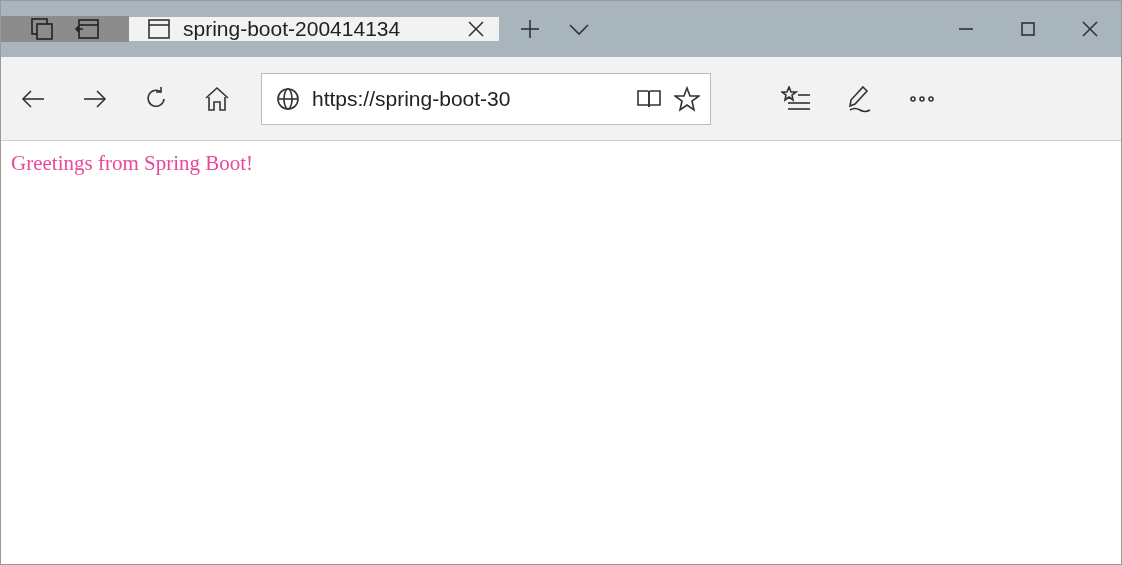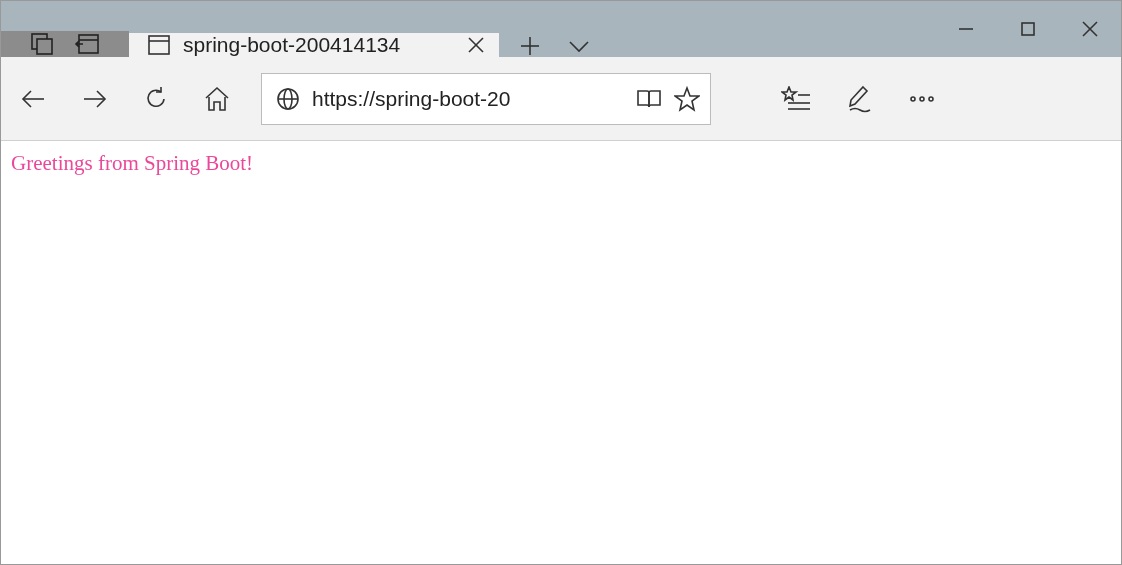--- a/index.html
+++ b/index.html
@@ -8,21 +8,21 @@
       height: 565px;
       font-family: "Segoe UI", Arial, sans-serif;
       background: #fff;
       overflow: hidden;
       border: 1px solid #999;
     }
     .titlebar {
       height: 56px;
       background: #a8b5bc;
       display: flex;
-      align-items: flex-end;
+      align-items: center;
     }
     .titlebar-left {
       width: 128px;
       background: #8c8c8c;
       display: flex;
       align-items: center;
       justify-content: center;
       gap: 18px;
     }
     .titlebar-left svg { stroke: #222; }
@@ -203,21 +203,21 @@
   </div>
 
   <div class="address-bar">
     <span class="icon">
       <svg width="24" height="24" viewBox="0 0 24 24" stroke="#888">
           <circle cx="12" cy="12" r="10"></circle>
           <ellipse cx="12" cy="12" rx="4" ry="10"></ellipse>
           <line x1="2" y1="12" x2="22" y2="12"></line>
         </svg>
     </span>
-    <span class="url-text">https://spring-boot-20</span>
+    <span class="url-text">https://spring-boot-30</span>
     <span class="icon">
       <svg width="26" height="22" viewBox="0 0 26 22" stroke="#aaa">
           <path d="M2 3 L11 3 Q13 3 13 5 L13 19 Q13 17 11 17 L2 17 Z"></path>
           <path d="M24 3 L15 3 Q13 3 13 5 L13 19 Q13 17 15 17 L24 17 Z"></path>
         </svg>
     </span>
     <span class="icon">
       <svg width="26" height="26" viewBox="0 0 26 26" stroke="#111" stroke-width="1.8">
           <path d="M13 2 L16 10 L25 10 L18 15 L20 24 L13 19 L6 24 L8 15 L1 10 L10 10 Z"></path>
         </svg>

